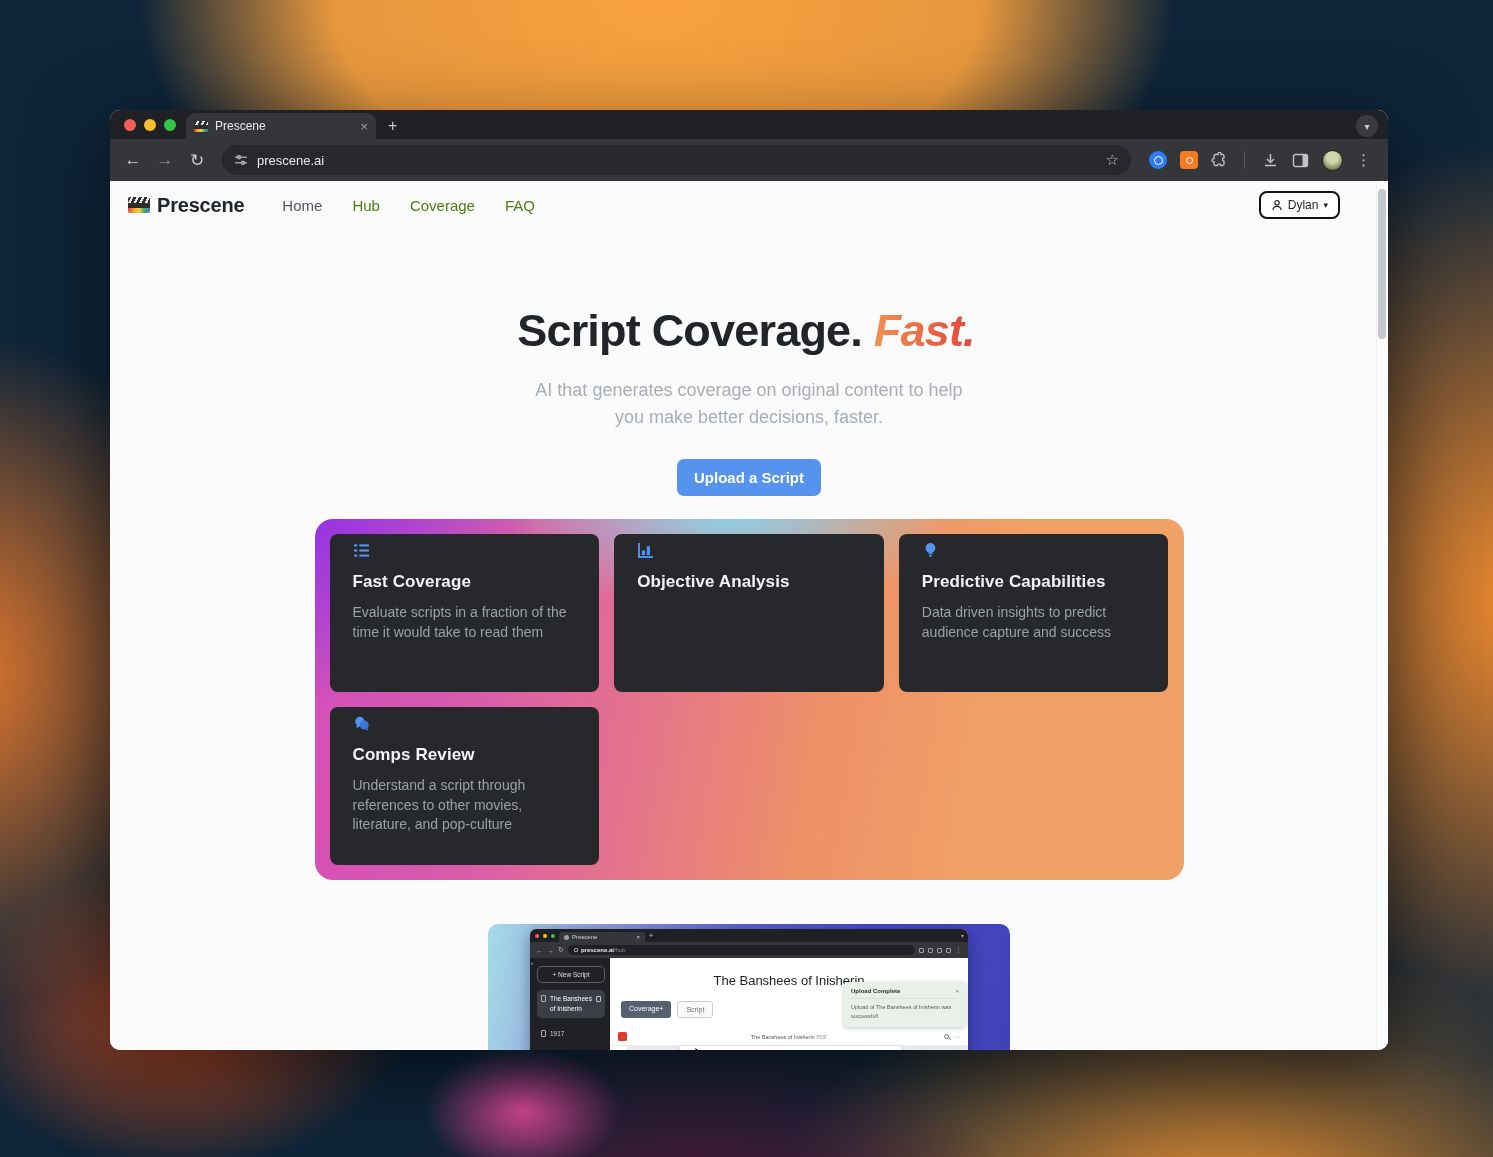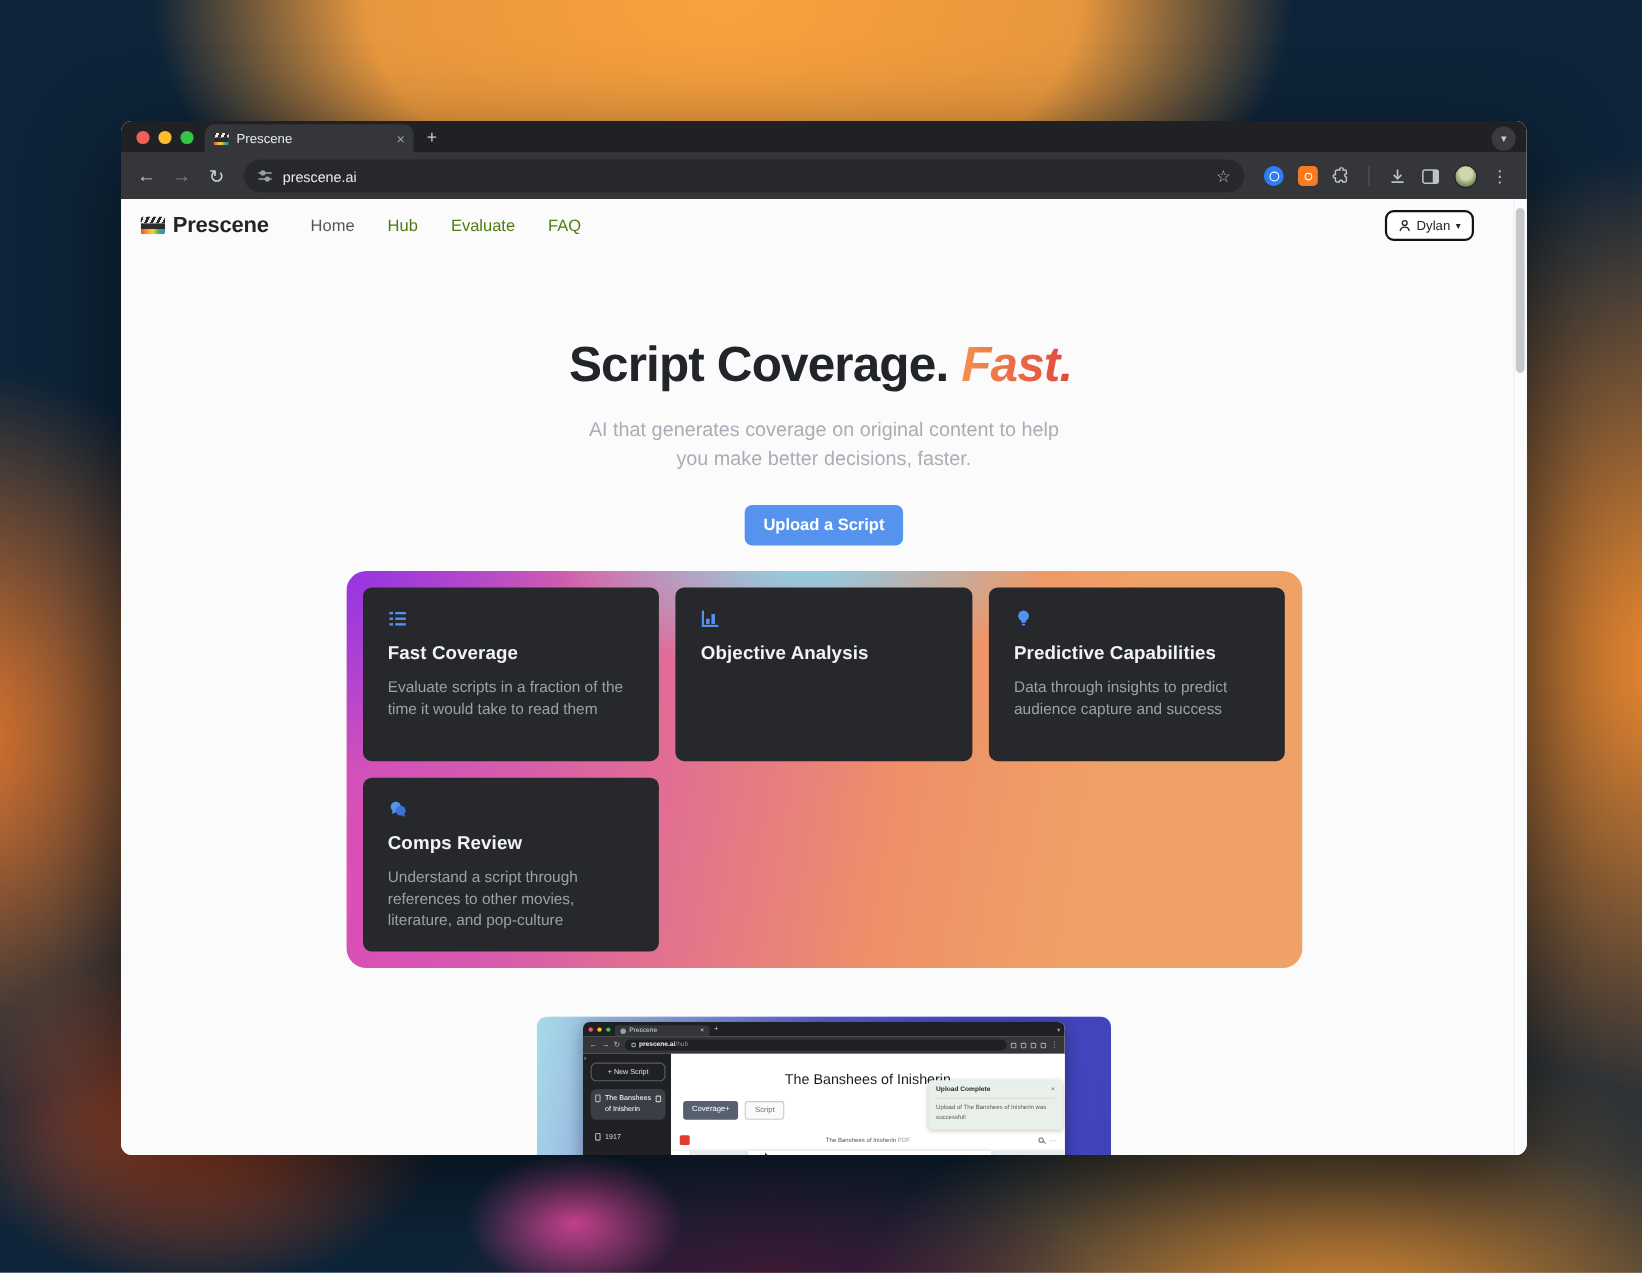--- a/index.html
+++ b/index.html
@@ -104,21 +104,21 @@
   .features {
     width:869px; margin:23px auto 0; border-radius:18px; padding:15px;
     display:grid; grid-template-columns:repeat(3,1fr); gap:15px;
     background-color:#ec9a66;
     background-image:
       radial-gradient(300px 150px at 48% -4%, #86d8f0 0%, rgba(134,216,240,0) 75%),
       radial-gradient(360px 300px at -4% -8%, #8d2ee6 0%, rgba(141,46,230,0) 72%),
       radial-gradient(420px 380px at -6% 80%, #df4fb2 0%, rgba(223,79,178,0) 70%),
       linear-gradient(100deg, #c050c8 0%, #e06a98 32%, #ee9068 58%, #f0a266 78%, #f0a266 100%);
   }
-  .card { background:#26282b; border-radius:8px; padding:20px 23px; height:158px; }
+  .card { background:#26282b; border-radius:8px; padding:8px 23px; height:158px; }
   .card .c-icon { height:17px; }
   .card .c-icon svg { display:block; }
   .card h3 { margin-top:13px; font-size:17px; font-weight:600; color:#f1f3f5; letter-spacing:.1px; }
   .card p { margin-top:11px; font-size:14px; line-height:1.4; color:#9aa1a8; }
 
   
   .preview {
     position:relative; width:522px; height:300px; margin:44px auto 0;
     border-radius:10px 10px 0 0; overflow:hidden;
     background-image:
@@ -250,21 +250,21 @@
       <div class="logo">
         <div class="clapper">
             <div class="lid"></div>
             <div class="base"></div>
           </div>
         <span class="logo-text">Prescene</span>
       </div>
       <div class="nav-links">
         <span class="nav-link active">Home</span>
         <span class="nav-link">Hub</span>
-        <span class="nav-link">Evaluate</span>
+        <span class="nav-link">Coverage</span>
         <span class="nav-link">FAQ</span>
       </div>
       <div class="nav-spacer"></div>
       <div class="user-btn">
         <svg width="12" height="12" viewBox="0 0 12 12">
           <circle cx="6" cy="3.7" r="2.2" fill="none" stroke="#212529" stroke-width="1.2"></circle>
           <path d="M1.8 11c.5-2.5 2.2-3.6 4.2-3.6s3.7 1.1 4.2 3.6" fill="none" stroke="#212529" stroke-width="1.2"></path>
         </svg>
         <span>Dylan</span>
         <span class="user-caret">▾</span>
@@ -310,21 +310,21 @@
 
       <div class="card">
         <div class="c-icon">
           <svg width="17" height="17" viewBox="0 0 16 16" fill="#5593f0">
             <circle cx="8" cy="5.6" r="4.6"></circle>
             <path d="M6.2 9.5 h3.6 v2 h-3.6z"></path>
             <rect x="6.6" y="12.2" width="2.8" height="1.6" rx="0.8"></rect>
           </svg>
         </div>
         <h3>Predictive Capabilities</h3>
-        <p>Data through insights to predict audience capture and success</p>
+        <p>Data driven insights to predict audience capture and success</p>
       </div>
 
       <div class="card">
         <div class="c-icon">
           <svg width="17" height="17" viewBox="0 0 16 16" fill="#5593f0">
             <path d="M2 6.2 a4.4 4.4 0 1 1 4.8 4.3 L3 12.2 3.6 9.4 A4.4 4.4 0 0 1 2 6.2z"></path>
             <circle cx="10.6" cy="9.4" r="4.2" fill="#3d74d6"></circle>
             <path d="M13.6 12.4 14.6 14.8 11.6 13.4z" fill="#3d74d6"></path>
           </svg>
         </div>

